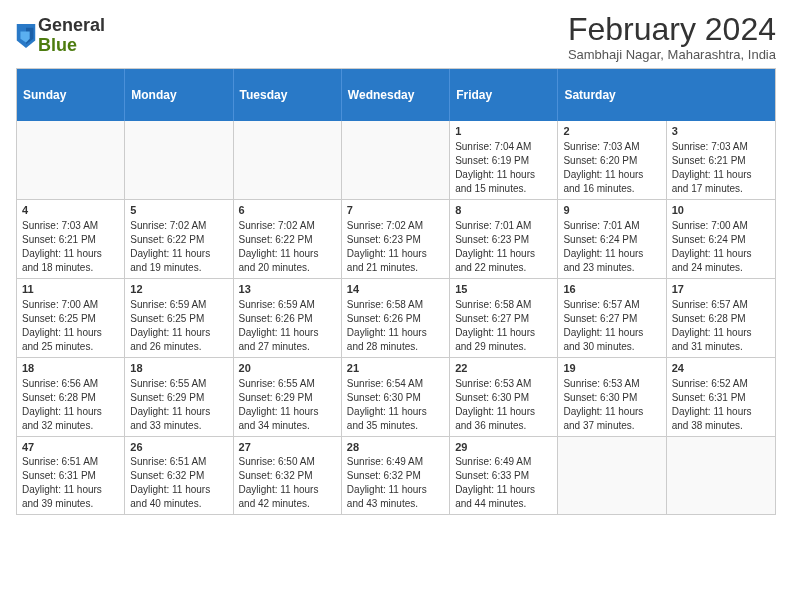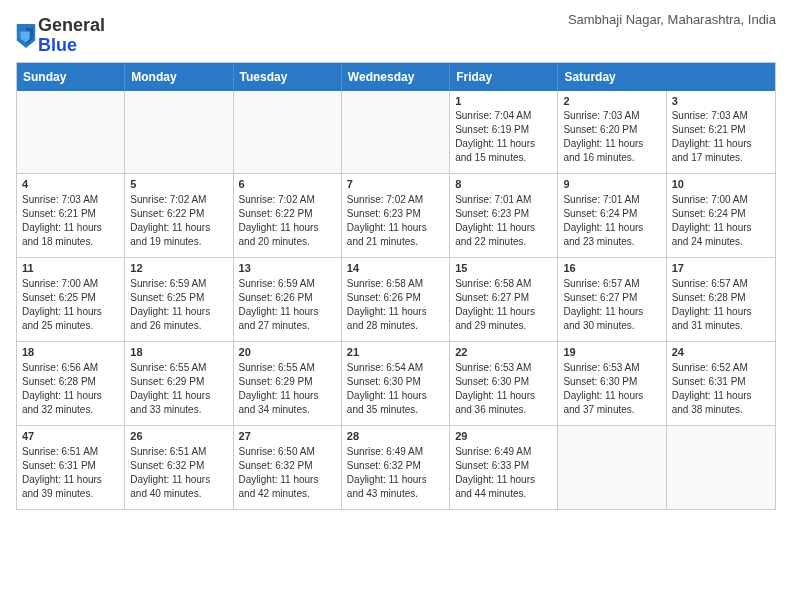--- a/index.html
+++ b/index.html
@@ -27,21 +27,21 @@
       display: flex;
       align-items: center;
       margin-top: 4px;
     }
     .logo-text {
       font-size: 18px;
       font-weight: bold;
       line-height: 1.1;
     }
     .logo-general { color: #333; }
-    .logo-blue { color: #1d4ed8; }
+    .logo-blue { color: #4d7c0f; }
     .logo-icon {
       width: 20px;
       height: 24px;
       margin-right: 2px;
     }
     .title-block {
       text-align: right;
     }
     .calendar-title {
       font-size: 32px;
@@ -62,21 +62,21 @@
     }
     .calendar-header-row {
       display: grid;
       grid-template-columns: repeat(7, 1fr);
       background: #2979c7;
     }
     .calendar-header-cell {
       color: #fff;
       font-size: 12px;
       font-weight: bold;
-      padding: 7px 6px;
+      padding: 19px 6px;
       border-right: 1px solid #4a90d9;
       text-align: left;
     }
     .calendar-header-cell:last-child { border-right: none; }
     .calendar-body {
       flex: 1;
       display: flex;
       flex-direction: column;
     }
     .calendar-week {
@@ -119,20 +119,21 @@
         <polygon points="0,0 20,0 20,18 10,26 0,18" fill="#2979c7"></polygon>
         <polygon points="10,4 18,4 18,16 10,22 10,4" fill="#1a5fa8"></polygon>
         <polygon points="4,8 14,8 14,16 10,20 4,16" fill="#5aaff0"></polygon>
       </svg>
       <div class="logo-text">
         <span class="logo-general">General</span><br>
         <span class="logo-blue">Blue</span>
       </div>
     </div>
     <div class="title-block">
+      <div class="calendar-title">February 2024</div>
       <div class="calendar-subtitle">Sambhaji Nagar, Maharashtra, India</div>
     </div>
   </div>
 
   <div class="calendar">
     <div class="calendar-header-row">
     <div class="calendar-header-cell">Sunday</div>
         <div class="calendar-header-cell">Monday</div>
         <div class="calendar-header-cell">Tuesday</div>
         <div class="calendar-header-cell">Wednesday</div>

